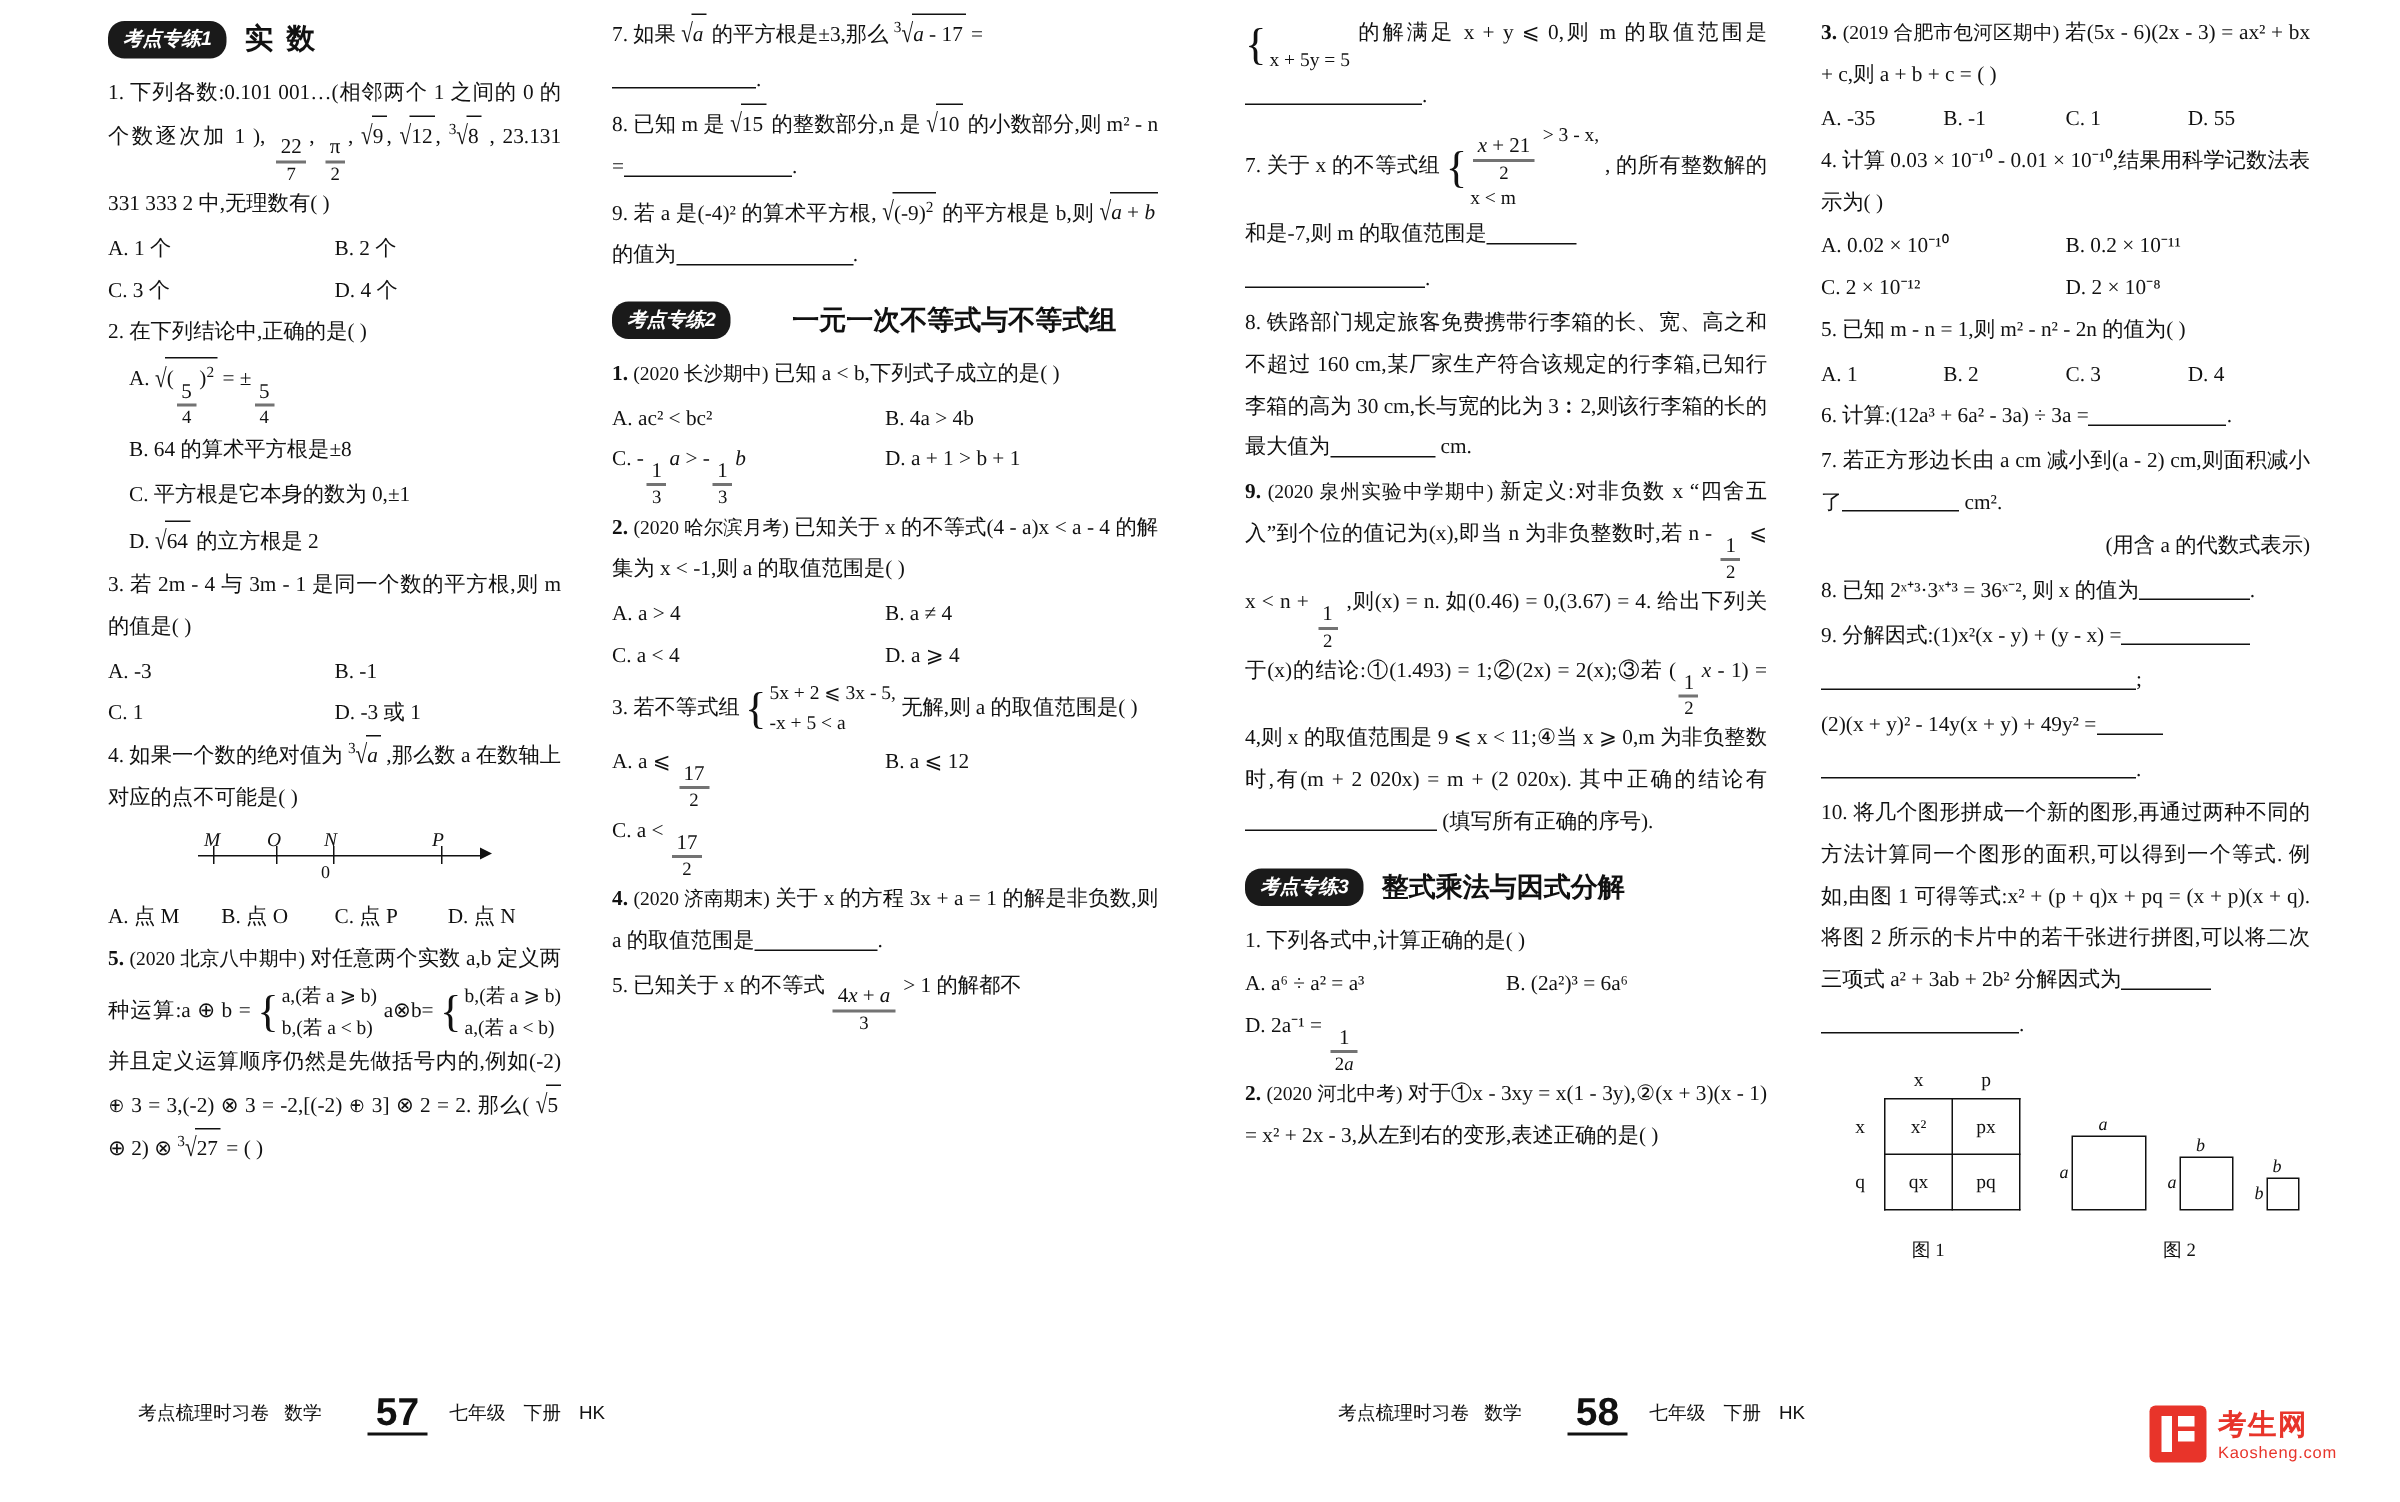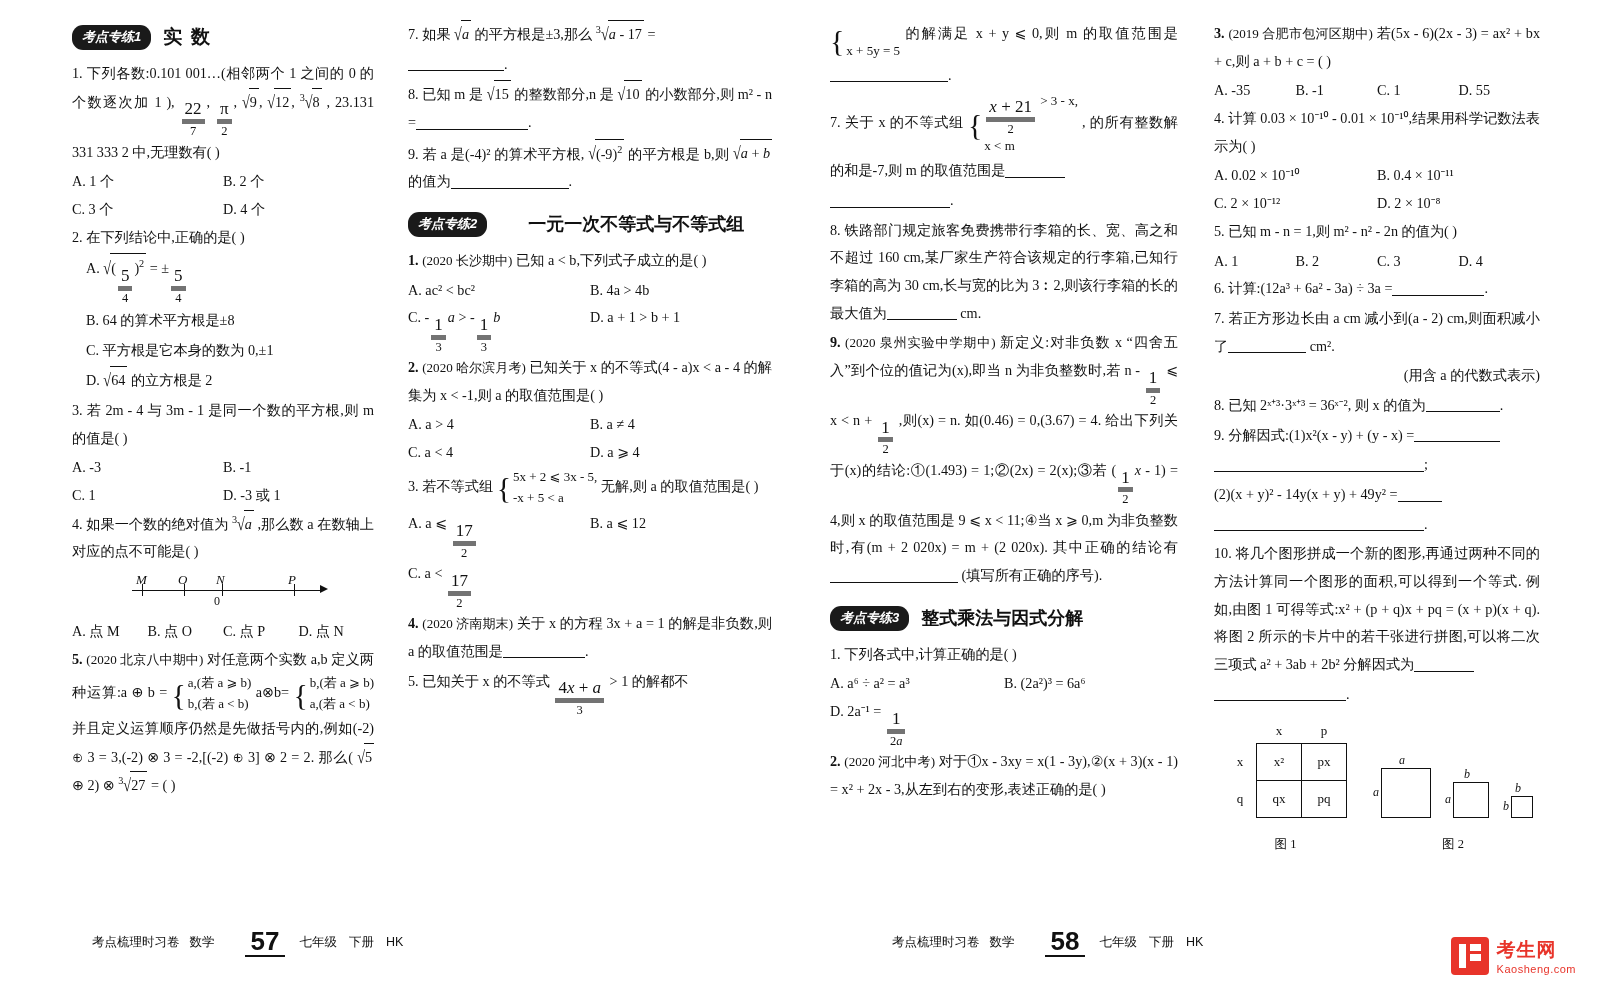--- a/index.html
+++ b/index.html
@@ -8,21 +8,21 @@
     background:#ffffff;
     font-family:"Liberation Serif", serif;
     color:#111;
     position:relative;
     overflow:hidden;
   }
   .page{position:absolute;inset:0;display:flex;}
   .sheet{position:relative;height:1001px;}
   .sheet.left{width:800px;}
   .sheet.right{width:800px;}
-  .cols{display:flex;gap:0;height:905px;padding-top:20px;box-sizing:border-box;}
+  .cols{display:flex;gap:0;height:905px;padding-top:9px;box-sizing:border-box;}
   .col{width:400px;box-sizing:border-box;padding:0 22px 0 22px;}
   .col.c1{padding-left:72px;padding-right:16px;width:390px;}
   .col.c2{padding-left:18px;padding-right:28px;width:410px;}
   .col.c3{padding-left:30px;padding-right:14px;width:392px;}
   .col.c4{padding-left:22px;padding-right:60px;width:408px;}
 
   .sec-title{
     display:flex;align-items:center;gap:12px;margin:4px 0 10px 0;
   }
   .badge{
@@ -35,21 +35,21 @@
 
   .q{font-size:14.2px;line-height:1.95;margin:0 0 2px 0;text-align:justify;}
   .q .n{font-weight:bold;}
   .opts{display:flex;flex-wrap:wrap;font-size:14.2px;line-height:1.95;}
   .opts .o{width:50%;box-sizing:border-box;}
   .indent{padding-left:14px;}
   .blank{display:inline-block;border-bottom:1px solid #111;height:0.95em;vertical-align:-0.18em;}
 
   
   .frac{display:inline-flex;flex-direction:column;vertical-align:-0.55em;text-align:center;margin:0 2px;}
-  .frac .t{border-bottom:5px solid #737373;padding:0 3px;line-height:1.1;font-size:17px;}
+  .frac .t{border-bottom:2px solid #737373;padding:0 3px;line-height:1.1;font-size:14px;}
   .frac .b{padding:0 3px;line-height:1.15;font-size:12.5px;}
   .sqrt{display:inline-block;white-space:nowrap;}
   .sqrt .rad{display:inline-block;transform:scaleY(1.25);}
   .sqrt .bar{border-top:1px solid #111;padding:0 2px 0 1px;display:inline-block;margin-left:-1px;}
   sup{font-size:0.72em;}
   .big-brace{display:inline-flex;align-items:center;vertical-align:middle;}
   .big-brace .br{font-size:2.1em;line-height:0.72;font-family:"Liberation Serif",serif;}
   .big-brace .rows{display:inline-flex;flex-direction:column;font-size:13px;line-height:1.6;padding-left:2px;}
   .sysline{display:block;}
 
@@ -80,21 +80,21 @@
   .footer.left-f{padding-left:92px;}
   .footer.right-f{padding-left:92px;}
   .pageno{
     font-family:"Liberation Sans",sans-serif;font-size:26px;font-weight:bold;
     border-bottom:2px solid #111;padding:0 6px;margin:0 14px;line-height:1.05;
   }
   .foot-txt{margin-right:10px;}
   .foot-sub{margin-right:16px;}
   .foot-grade{margin-right:12px;}
   .watermark{
-    position:absolute;right:24px;bottom:26px;display:flex;align-items:center;gap:8px;
+    position:absolute;right:42px;bottom:26px;display:flex;align-items:center;gap:8px;
   }
   .wm-mark{width:38px;height:38px;background:#e8342a;border-radius:4px;position:relative;}
   .wm-mark:before{content:"";position:absolute;left:8px;top:7px;width:7px;height:24px;background:#fff;}
   .wm-mark:after{content:"";position:absolute;left:19px;top:7px;width:11px;height:7px;background:#fff;box-shadow:0 10px 0 0 #fff;}
   .wm-txt{display:flex;flex-direction:column;}
   .wm-cn{color:#e8342a;font-size:19px;font-weight:bold;font-family:"Liberation Sans",sans-serif;letter-spacing:1px;}
   .wm-en{color:#e8342a;font-size:11px;font-family:"Liberation Sans",sans-serif;letter-spacing:0.5px;text-align:right;}
   .src{font-size:0.92em;}
 </style>
 </head>
@@ -431,21 +431,21 @@
         <div class="opts">
           <span class="o" style="width:25%">A. -35</span>
           <span class="o" style="width:25%">B. -1</span>
           <span class="o" style="width:25%">C. 1</span>
           <span class="o" style="width:25%">D. 55</span>
         </div>
 
         <p class="q">4. 计算 0.03 × 10⁻¹⁰ - 0.01 × 10⁻¹⁰,结果用科学记数法表示为(    )</p>
         <div class="opts">
           <span class="o">A. 0.02 × 10⁻¹⁰</span>
-          <span class="o">B. 0.4 × 10⁻¹¹</span>
+          <span class="o">B. 0.2 × 10⁻¹¹</span>
           <span class="o">C. 2 × 10⁻¹²</span>
           <span class="o">D. 2 × 10⁻⁸</span>
         </div>
 
         <p class="q">5. 已知 m - n = 1,则 m² - n² - 2n 的值为(    )</p>
         <div class="opts">
           <span class="o" style="width:25%">A. 1</span>
           <span class="o" style="width:25%">B. 2</span>
           <span class="o" style="width:25%">C. 3</span>
           <span class="o" style="width:25%">D. 4</span>

